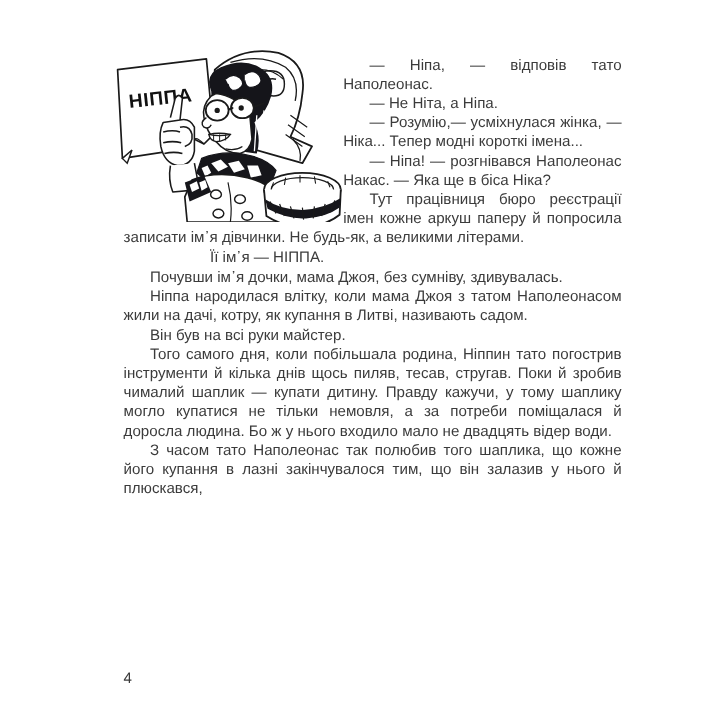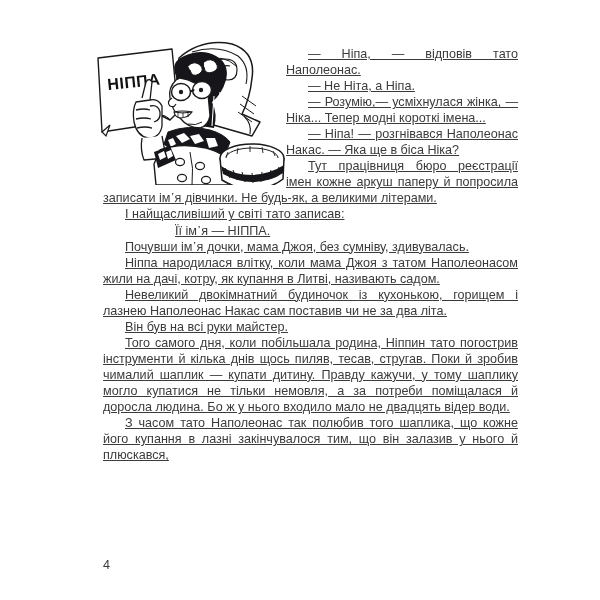--- a/index.html
+++ b/index.html
@@ -60,21 +60,21 @@
     text-indent: 22px;
     text-align: justify;
   }
   .textcol p.centered {
     text-align: center;
     text-indent: 72px;
   }
   .textcol p:last-of-type { text-align: justify; }
 
   
-  .textcol p { text-align-last: left; text-decoration: underline; }
+  .textcol p { text-align-last: left; }
 
   
   .folio {
     position: absolute;
     left: 103px;
     top: 558px;
     font-size: 12.6px;
     color: #3b3b3b;
   }
 </style>
@@ -197,25 +197,23 @@
   </div>
 
   <div class="textcol">
     <div class="shim"></div>
 
     <p>— Ніпа, — відповів тато Наполеонас.</p>
     <p>— Не Ніта, а Ніпа.</p>
     <p>— Розумію,— усміхнулася жінка, — Ніка... Тепер модні короткі імена...</p>
     <p>— Ніпа! — розгнівався Наполеонас Накас. — Яка ще в біса Ніка?</p>
     <p>Тут працівниця бюро реєстрації імен кожне аркуш паперу й попросила записати ім᾽я дівчинки. Не будь-як, а великими літерами.</p>
-    <p>І найщасливіший у світі тато записав:</p>
     <p class="centered">Її ім᾽я — НІППА.</p>
     <p>Почувши ім᾽я дочки, мама Джоя, без сумніву, здивувалась.</p>
     <p>Ніппа народилася влітку, коли мама Джоя з татом Наполеонасом жили на дачі, котру, як купання в Литві, називають садом.</p>
-    <p>Невеликий двокімнатний будиночок із кухонькою, горищем і лазнею Наполеонас Накас сам поставив чи не за два літа.</p>
     <p>Він був на всі руки майстер.</p>
     <p>Того самого дня, коли побільшала родина, Ніппин тато погострив інструменти й кілька днів щось пиляв, тесав, стругав. Поки й зробив чималий шаплик — купати дитину. Правду кажучи, у тому шаплику могло купатися не тільки немовля, а за потреби поміщалася й доросла людина. Бо ж у нього входило мало не двадцять відер води.</p>
     <p>З часом тато Наполеонас так полюбив того шаплика, що кожне його купання в лазні закінчувалося тим, що він залазив у нього й плюскався,</p>
   </div>
 
   <div class="folio">4</div>
 
 </div>
 
 </body></html>

